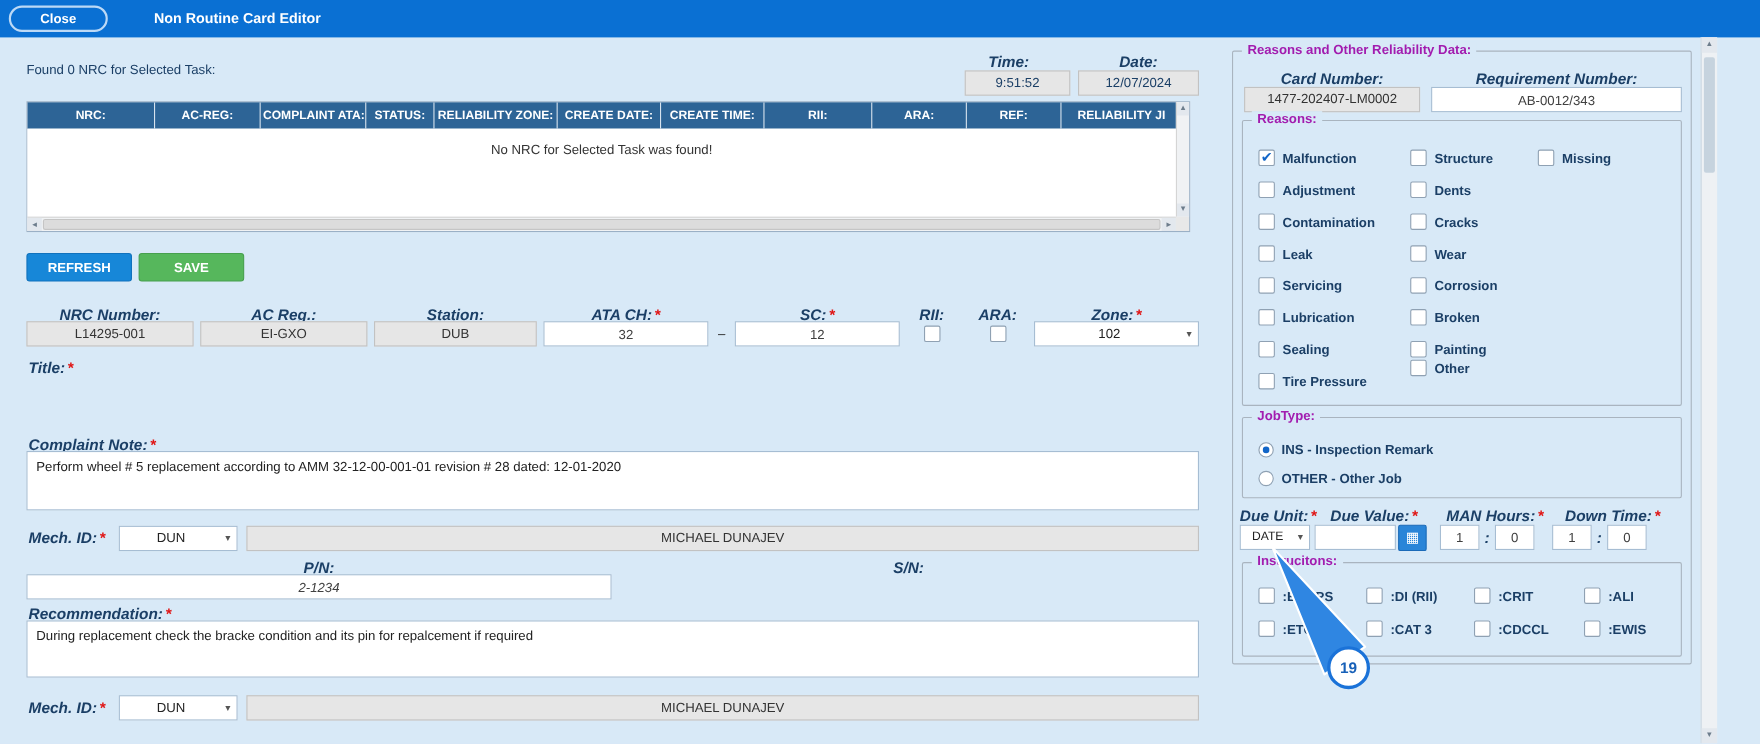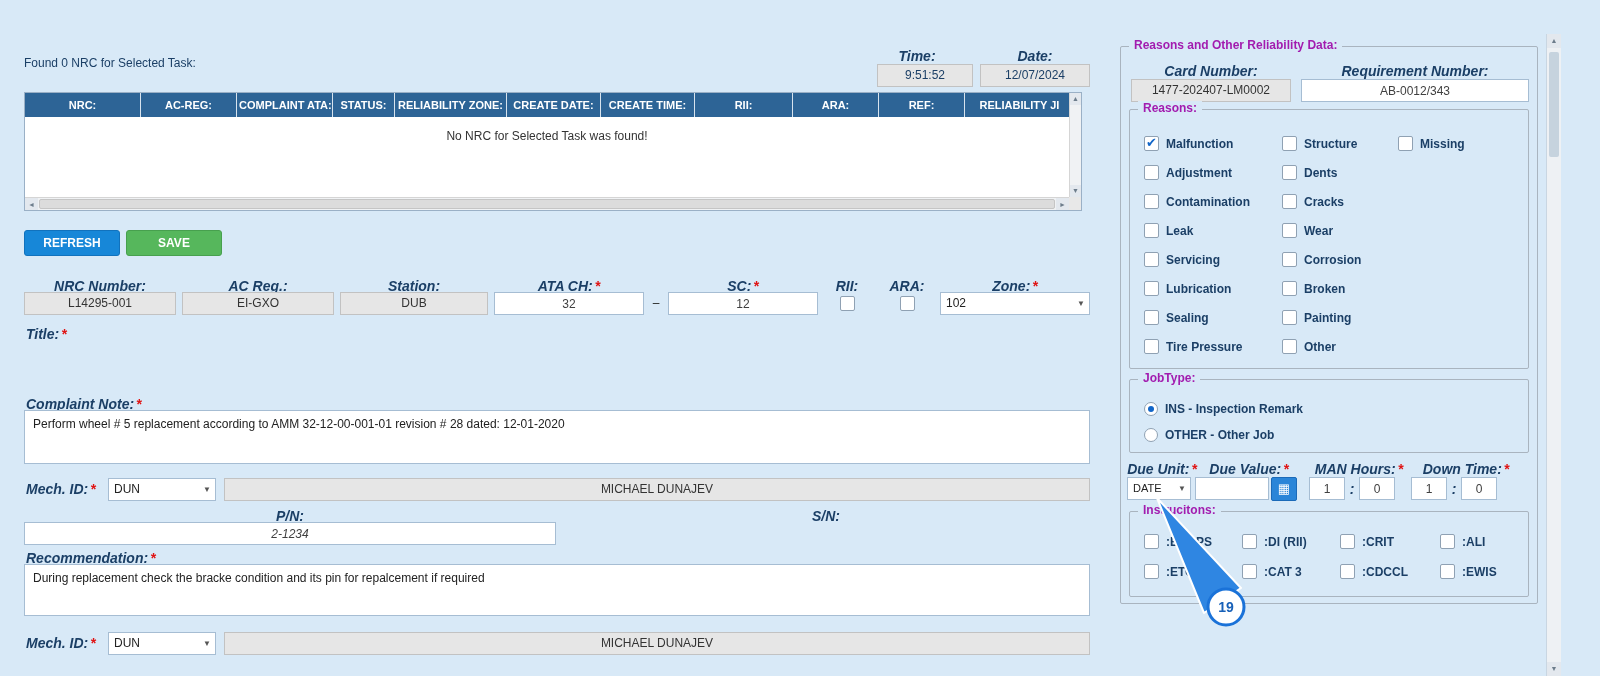--- a/index.html
+++ b/index.html
@@ -37,21 +37,21 @@
     position:absolute; background:#fff; border:1px solid #a6bdd3; height:23px;
     font:12px "Liberation Sans","DejaVu Sans",sans-serif; color:#404040; padding:0 5px;
   }
   .inp.c { text-align:center; }
   .txtbox {
     position:absolute; background:#fff; border:1px solid #a6bdd3;
     padding:6px 8px; font-size:12px; color:#222; overflow:hidden; text-align:left;
   }
   .sel {
     position:absolute; background:#fff; border:1px solid #a6bdd3; height:23px;
-    line-height:21px; padding:0 18px 0 5px; cursor:default; overflow:hidden; white-space:nowrap;
+    line-height:21px; padding:0 18px 0 5px; cursor:default; overflow:hidden; white-space:nowrap;text-align:center;
   }
   .sel-arr { position:absolute; right:4px; top:7px; font-size:8px; color:#555; line-height:1; }
 
   .btn {
     position:absolute; border:1px solid; border-radius:3px; font-weight:bold; font-size:12px;
     color:#fff; text-align:center; cursor:pointer; font-family:inherit;
   }
   .btn.blue { background:#1787d8; border-color:#1172bd; }
   .btn.green { background:#56b75c; border-color:#47a04e; }
 
@@ -99,20 +99,24 @@
   .page-vscroll .sb-arrow { left:0; right:0; line-height:14px; }
   .vthumb { position:absolute; left:2px; right:2px; top:18px; height:105px; background:#c6d3de; border-radius:2px; cursor:pointer; }
 
   .annot { position:absolute; left:0; top:0; pointer-events:none; }
 </style>
 </head>
 <body>
 
 <div class="app">
 
+  <div class="topbar">
+    <button class="close-btn">Close</button>
+    <div class="app-title">Non Routine Card Editor</div>
+  </div>
 
   <div class="left">
 
     <div class="plain" style="left:0;top:22px">Found 0 NRC for Selected Task:</div>
 
     <div class="lbl c" style="left:833px;top:14px;width:120px">Time:</div>
     <div class="lbl c" style="left:956px;top:14px;width:110px">Date:</div>
     <div class="ro" style="left:853px;top:30px;width:96px;color:#1b3f66">9:51:52</div>
     <div class="ro" style="left:956px;top:30px;width:110px;color:#1b3f66">12/07/2024</div>
 
@@ -255,21 +259,21 @@
           <span class="cb-lbl">Corrosion</span>
         </div>
       <div class="cb-item" style="left:152px;top:171px">
           <span class="cb"></span>
           <span class="cb-lbl">Broken</span>
         </div>
       <div class="cb-item" style="left:152px;top:200px">
           <span class="cb"></span>
           <span class="cb-lbl">Painting</span>
         </div>
-      <div class="cb-item" style="left:152px;top:229px">
+      <div class="cb-item" style="left:152px;top:217px">
           <span class="cb"></span>
           <span class="cb-lbl">Other</span>
         </div>
 
       <div class="cb-item" style="left:268px;top:26px">
           <span class="cb"></span>
           <span class="cb-lbl">Missing</span>
         </div>
     </div>
 

